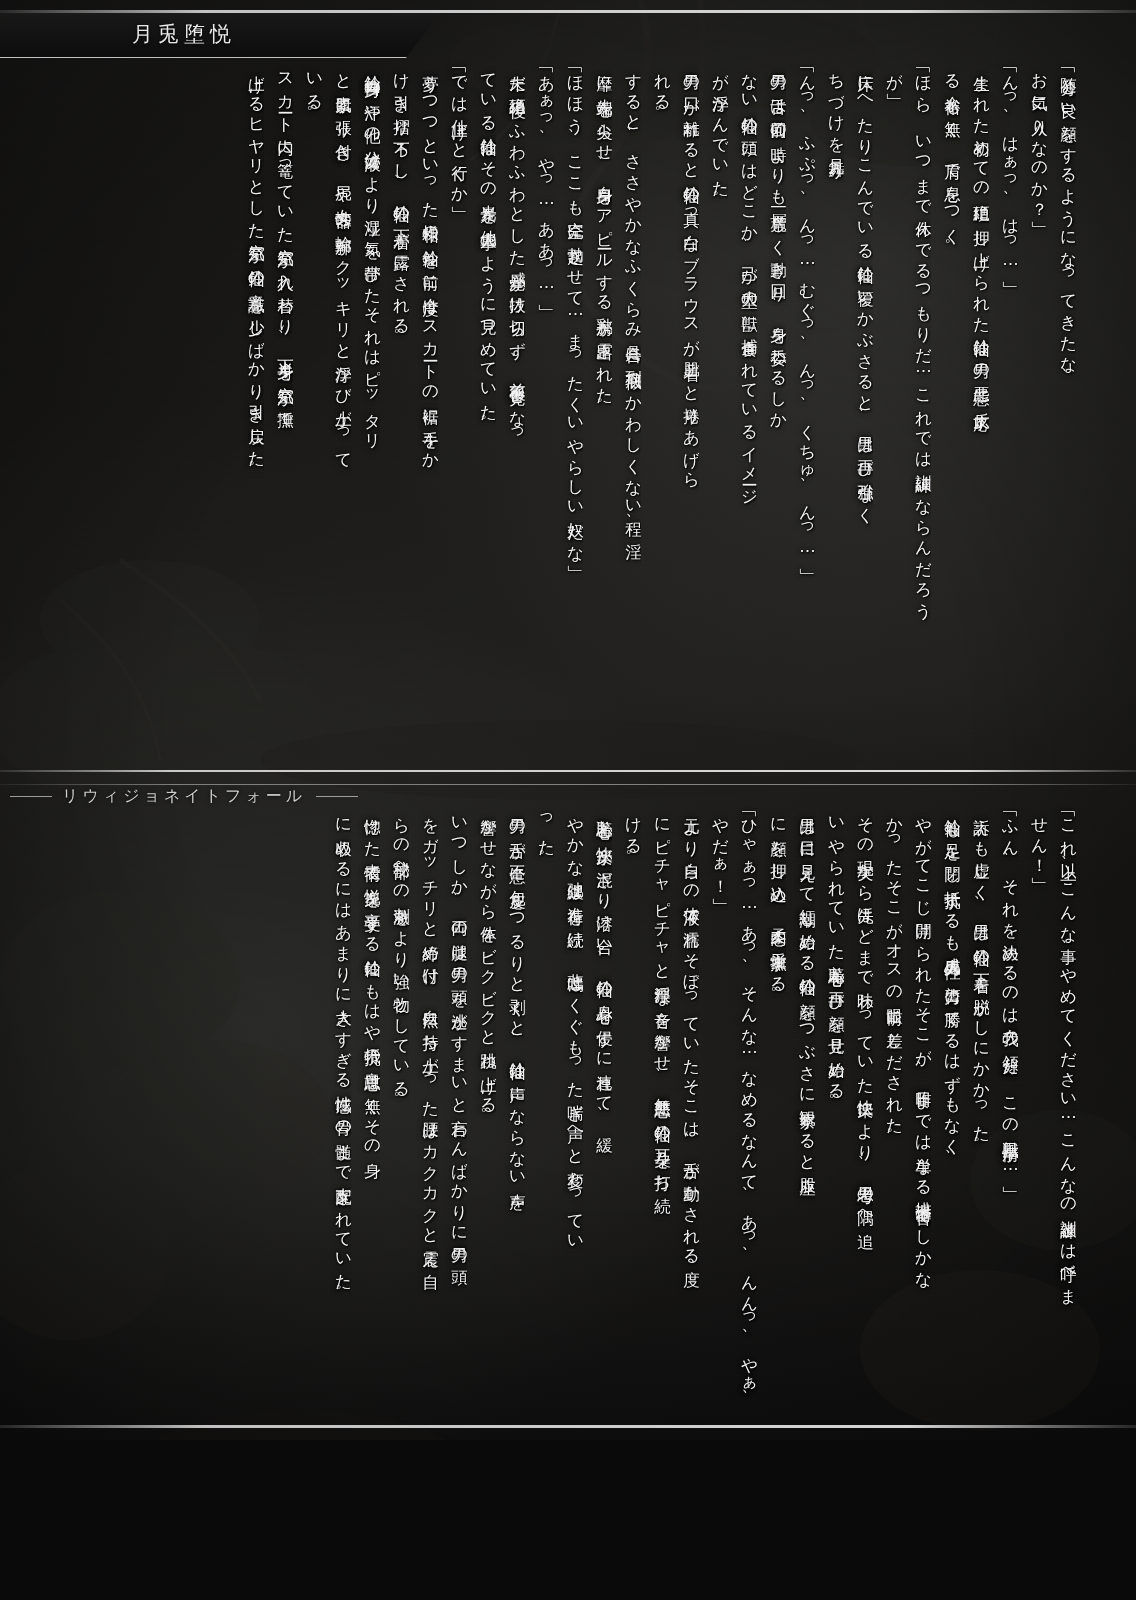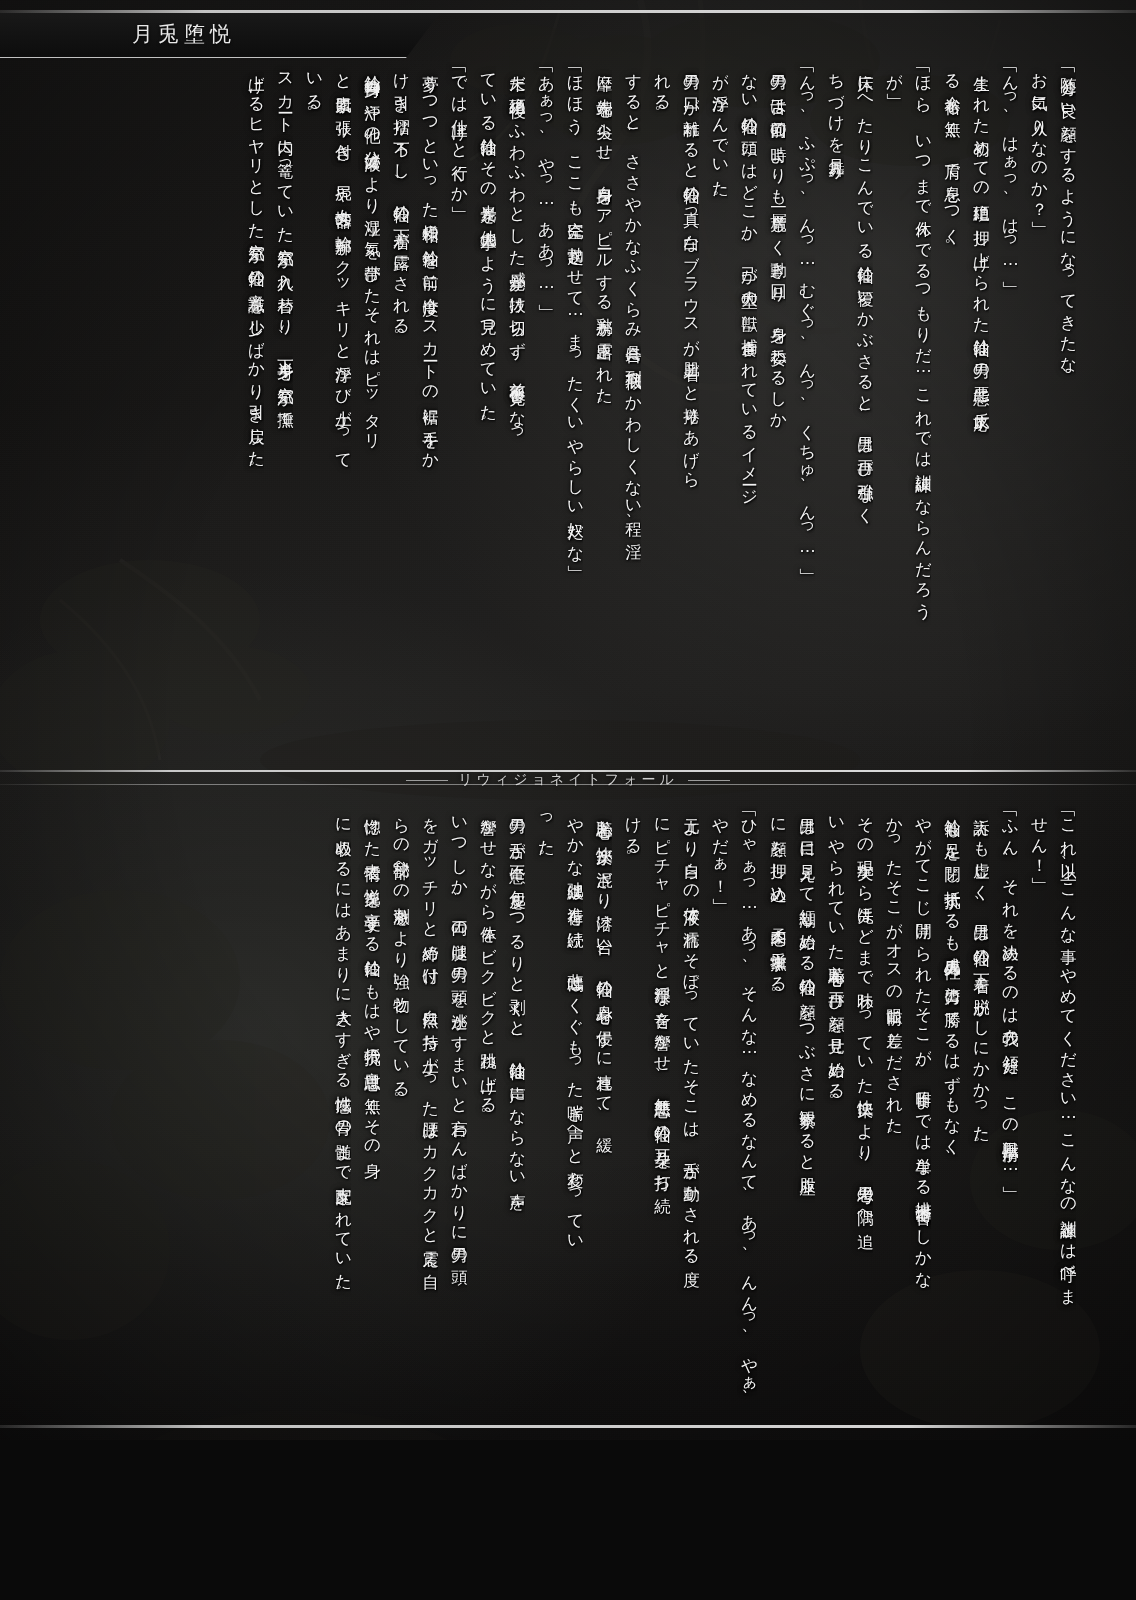--- a/index.html
+++ b/index.html
@@ -66,25 +66,25 @@
   .divider .ln {
     position: absolute;
     left: 0; right: 0;
     height: 2px;
     background: linear-gradient(90deg, rgba(120,120,120,0.25), rgba(230,230,230,0.85) 15%, rgba(240,240,240,0.9) 85%, rgba(120,120,120,0.25));
   }
   .divider .ln.a { top: 2px; }
   .divider .ln.b { top: 16px; height: 1px; opacity: 0.55; }
   .divider .center-label {
     position: absolute;
-    top: 3px;
+    top: 18px;
     left: 0; right: 0;
-    text-align: center;
+    text-align: left;
     color: #cfcfcf;
-    font-size: 14px;
+    font-size: 16px;
     letter-spacing: 4px;
     font-family: "DejaVu Sans", sans-serif;
     text-shadow: 0 0 4px #000;
   }
   .divider .center-label::before,
   .divider .center-label::after {
     content: "";
     display: inline-block;
     width: 42px;
     height: 1px;

